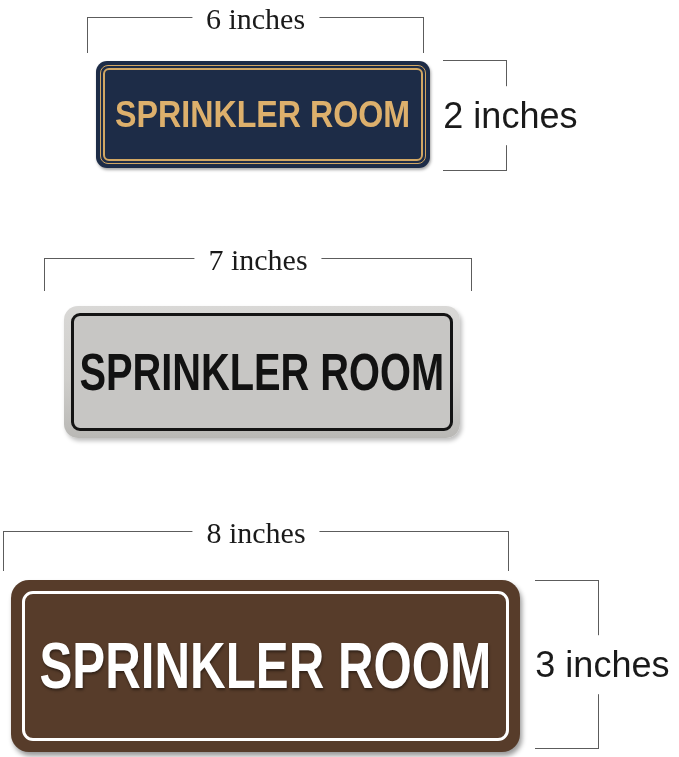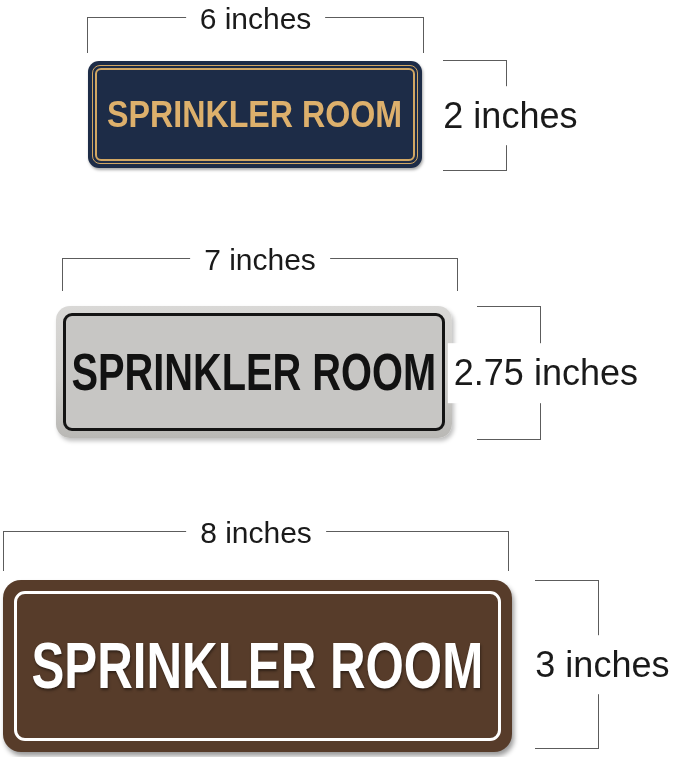--- a/index.html
+++ b/index.html
@@ -12,40 +12,41 @@
   #canvas{
     position:relative; width:679px; height:757px; background:#ffffff;
     font-family:"Liberation Sans", sans-serif; overflow:hidden;
   }
   
   .dim-width{
     position:absolute;
     border-top:1.5px solid var(--dim-line);
     border-left:1.5px solid var(--dim-line);
     border-right:1.5px solid var(--dim-line);
+    font-family:Liberation Serif, serif;
   }
   .dim-width .dim-label{
     position:absolute; left:50%; top:0; transform:translate(-50%,-50%);
     background:#fff; padding:0 14px; font-size:30px; color:var(--dim-text);
     white-space:nowrap; line-height:1.1;
   }
   .dim-height{
     position:absolute;
     border-top:1.5px solid var(--dim-line);
     border-right:1.5px solid var(--dim-line);
     border-bottom:1.5px solid var(--dim-line);
   }
   .dim-height .dim-label{
     position:absolute; left:100%; top:50%; transform:translate(-47%,-50%);
     background:#fff; padding:10px 6px; font-size:36px; color:var(--dim-text);
     white-space:nowrap; line-height:1.1;
   }
   
   .sign{
-    position:absolute; display:flex; align-items:center; justify-content:center;
+    position:absolute; display:flex; align-items:center; justify-content:center;margin-left:8px;
   }
   .sign .label{
     font-weight:bold; white-space:nowrap; line-height:1;
   }
   .inner-line{ position:absolute; pointer-events:none; }
 
   
   .sign-navy{
     left:88px; top:61px; width:334px; height:107px;
     background:var(--navy-bg); border-radius:11px;
@@ -105,32 +106,29 @@
   <div class="sign sign-navy">
     <span class="inner-line line-outer"></span>
     <span class="inner-line line-inner"></span>
     <span class="label">SPRINKLER ROOM</span>
   </div>
 
   <div class="dim-height" style="left:443px; top:60px; width:63px; height:109px;">
     <span class="dim-label">2 inches</span>
   </div>
 
-  <div class="dim-width" style="left:62px; top:258px; width:394px; height:32px;">
+  <div class="dim-width" style="left:44px; top:258px; width:394px; height:32px;padding-left:32px;">
     <span class="dim-label">7 inches</span>
   </div>
 
   <div class="sign sign-silver">
     <span class="inner-line line-black"></span>
     <span class="label">SPRINKLER ROOM</span>
   </div>
 
-  <div class="dim-height" style="left:477px; top:306px; width:63px; height:132px;">
-    <span class="dim-label">2.75 inches</span>
-  </div>
 
   <div class="dim-width" style="left:3px; top:531px; width:504px; height:39px;">
     <span class="dim-label">8 inches</span>
   </div>
 
   <div class="sign sign-wood">
     <span class="inner-line line-white"></span>
     <span class="label">SPRINKLER ROOM</span>
   </div>
 

